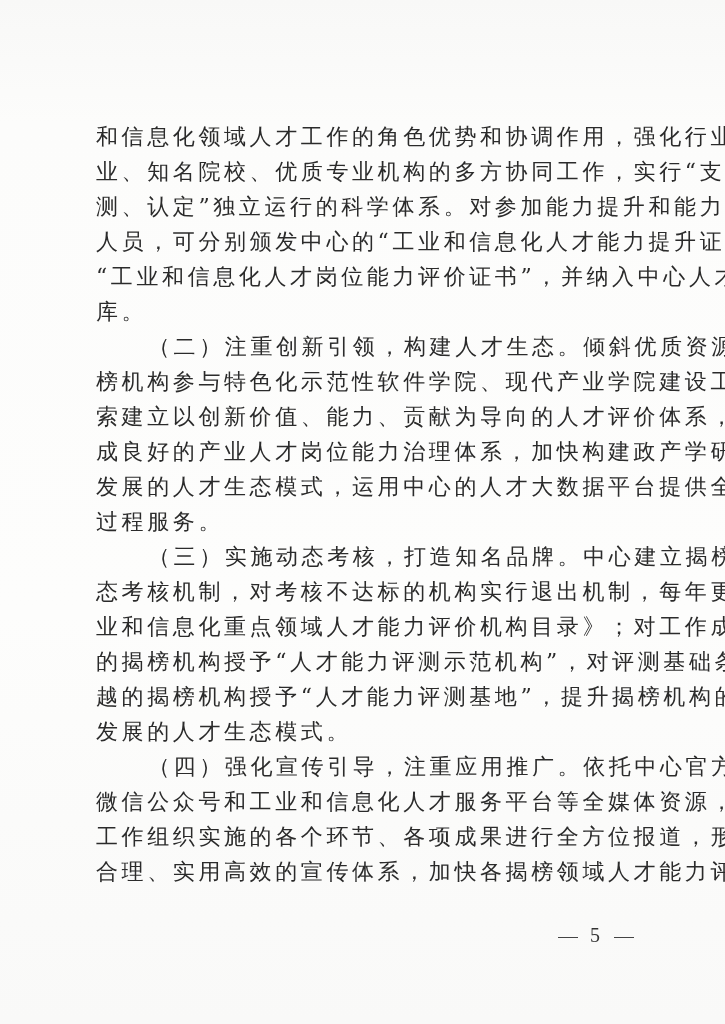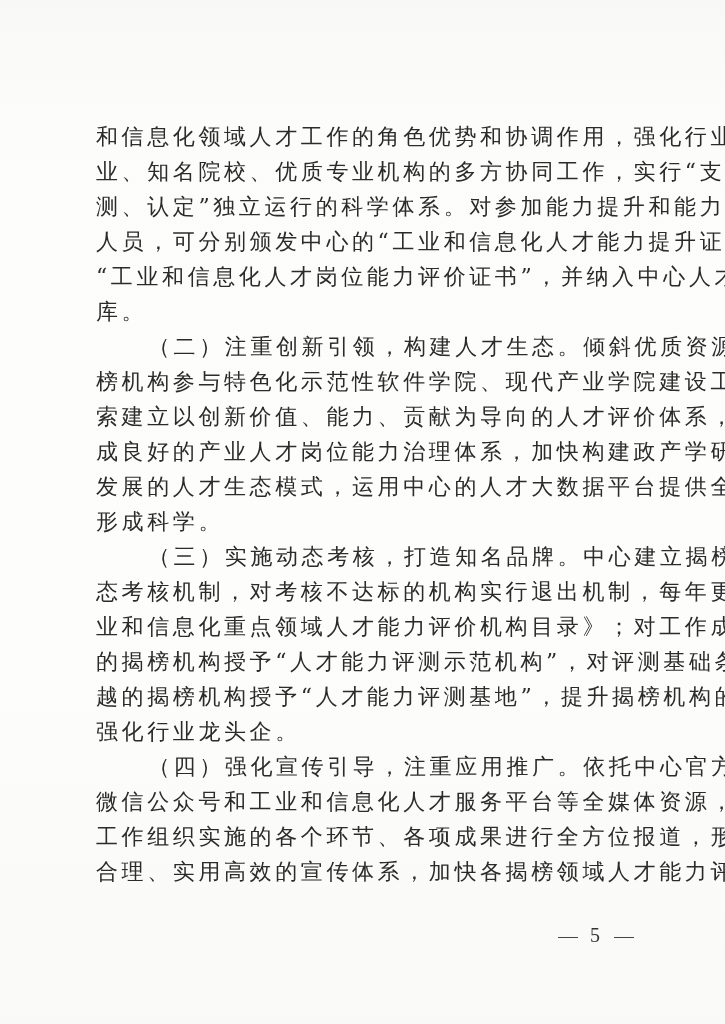--- a/index.html
+++ b/index.html
@@ -56,30 +56,30 @@
       <div class="line">“工业和信息化人才岗位能力评价证书”，并纳入中心人才数据</div>
       <div class="line last">库。</div>
     </div>
 
     <div>
       <div class="line indent">（二）注重创新引领，构建人才生态。倾斜优质资源支持揭</div>
       <div class="line">榜机构参与特色化示范性软件学院、现代产业学院建设工作，探</div>
       <div class="line">索建立以创新价值、能力、贡献为导向的人才评价体系，推动形</div>
       <div class="line">成良好的产业人才岗位能力治理体系，加快构建政产学研创协同</div>
       <div class="line">发展的人才生态模式，运用中心的人才大数据平台提供全周期全</div>
-      <div class="line last">形成科学。</div>
+      <div class="line last">过程服务。</div>
     </div>
 
     <div>
       <div class="line indent">（三）实施动态考核，打造知名品牌。中心建立揭榜机构动</div>
       <div class="line">态考核机制，对考核不达标的机构实行退出机制，每年更新《工</div>
       <div class="line">业和信息化重点领域人才能力评价机构目录》；对工作成效突出</div>
       <div class="line">的揭榜机构授予“人才能力评测示范机构”，对评测基础条件优</div>
       <div class="line">越的揭榜机构授予“人才能力评测基地”，提升揭榜机构的专业</div>
-      <div class="line last">强化行业龙头企。</div>
+      <div class="line last">发展的人才生态模式。</div>
     </div>
 
     <div>
       <div class="line indent">（四）强化宣传引导，注重应用推广。依托中心官方网站、</div>
       <div class="line">微信公众号和工业和信息化人才服务平台等全媒体资源，对揭榜</div>
       <div class="line">工作组织实施的各个环节、各项成果进行全方位报道，形成科学</div>
       <div class="line">合理、实用高效的宣传体系，加快各揭榜领域人才能力评价成果</div>
     </div>
 
   </div>

